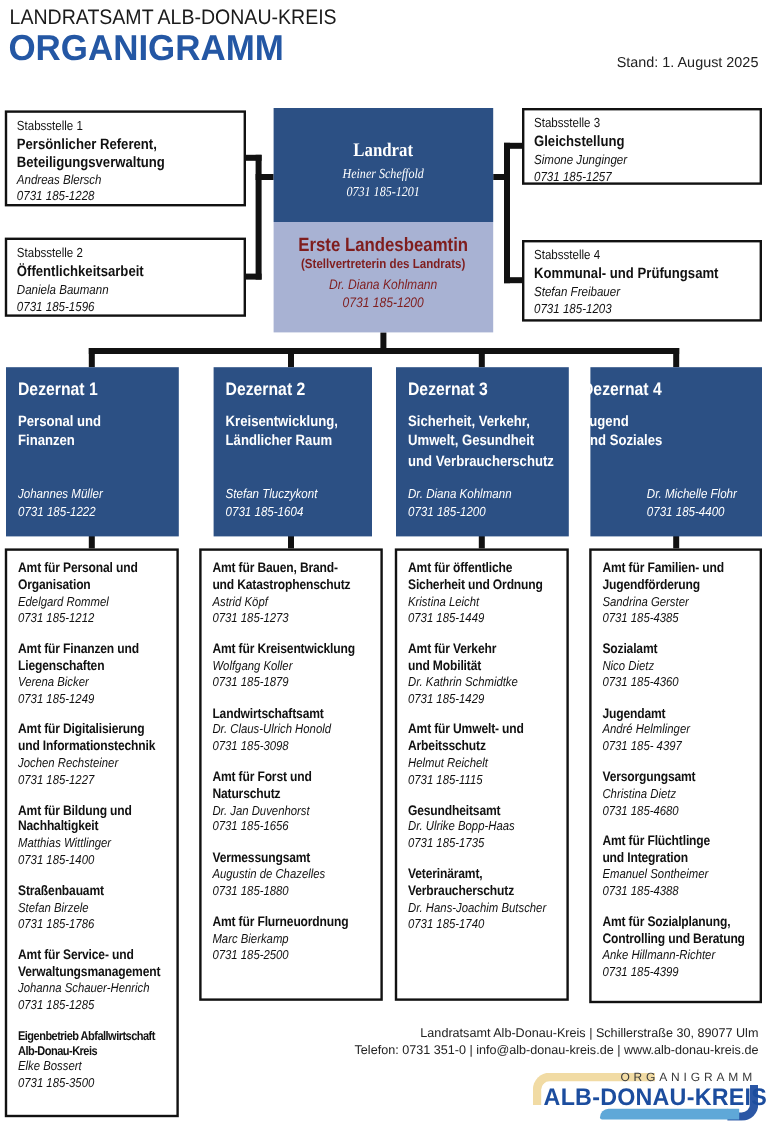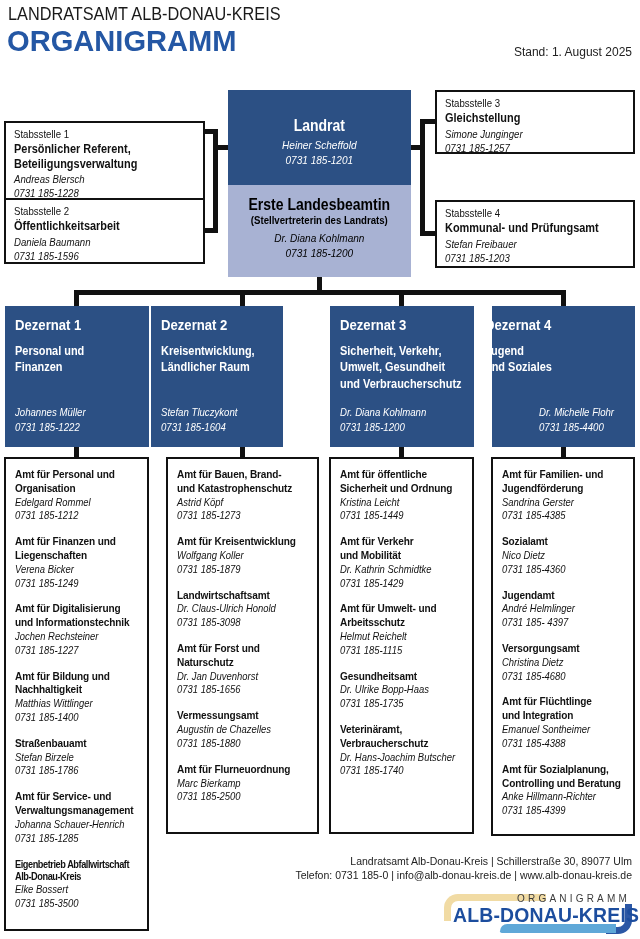--- a/index.html
+++ b/index.html
@@ -17,21 +17,21 @@
   
   .box{position:absolute;border:2px solid #111;background:#fff;box-sizing:border-box;padding:5px 8px;}
   .t-label{font-size:11px;line-height:1.2;}
   .t-title{font-size:12.5px;font-weight:bold;line-height:1.16;white-space:pre-line;margin-top:1px;}
   .t-person{font-size:11px;font-style:italic;line-height:1.26;margin-top:2px;}
   .t-phone{font-size:11px;font-style:italic;line-height:1.26;}
   .landrat-box{position:absolute;box-sizing:border-box;background:#2c5084;color:#fff;text-align:center;}
   .landrat-title{font-size:16px;font-weight:bold;margin-top:27px;}
   .c-person{font-size:11.5px;font-style:italic;line-height:1.3;margin-top:3px;}
   .c-phone{font-size:11.5px;font-style:italic;line-height:1.3;}
-  .erste-box{position:absolute;box-sizing:border-box;background:#a8b2d3;color:#000000;text-align:center;}
+  .erste-box{position:absolute;box-sizing:border-box;background:#a8b2d3;color:#7f1d1d;text-align:center;}
   .erste-title{font-size:16px;font-weight:bold;margin-top:11px;}
   .erste-subtitle{font-size:11px;font-weight:bold;line-height:1.25;white-space:nowrap;}
   
   .d-box{position:absolute;box-sizing:border-box;background:#2c5084;color:#fff;
          padding:10px 10px 9px 10px;display:flex;flex-direction:column;}
   .d-label{font-size:15px;font-weight:bold;}
   .d-title{font-size:12.5px;font-weight:bold;margin-top:10px;white-space:pre-line;line-height:1.3;}
   .d-contact{margin-top:auto;padding-bottom:4px;}
   .d-person,.d-phone{font-size:11px;font-style:italic;line-height:1.3;}
   
@@ -76,21 +76,21 @@
   <div class="connector" style="left:74px;top:290px;width:492px;height:5px;"></div>
   <div class="connector" style="left:74px;top:290px;width:5px;height:16px;"></div>
   <div class="connector" style="left:240px;top:290px;width:5px;height:16px;"></div>
   <div class="connector" style="left:399px;top:290px;width:5px;height:16px;"></div>
   <div class="connector" style="left:561px;top:290px;width:5px;height:16px;"></div>
   <div class="connector" style="left:74px;top:446px;width:5px;height:12px;"></div>
   <div class="connector" style="left:240px;top:446px;width:5px;height:12px;"></div>
   <div class="connector" style="left:399px;top:446px;width:5px;height:12px;"></div>
   <div class="connector" style="left:561px;top:446px;width:5px;height:12px;"></div>
 
-  <div class="box" style="left:4px;top:92px;width:201px;height:80px;margin-top:29px;">
+  <div class="box" style="left:4px;top:92px;width:201px;height:80px;">
     <div class="cxl">
       <div class="t-label">Stabsstelle 1</div>
       <div class="t-title">Persönlicher Referent,
 Beteiligungsverwaltung</div>
       <div class="t-person">Andreas Blersch</div>
       <div class="t-phone">0731 185-1228</div>
     </div>
   </div>
   <div class="box" style="left:4px;top:198px;width:201px;height:66px;">
     <div class="cxl">
@@ -110,21 +110,21 @@
   </div>
   <div class="box" style="left:435px;top:200px;width:200px;height:68px;">
     <div class="cxl">
       <div class="t-label">Stabsstelle 4</div>
       <div class="t-title">Kommunal- und Prüfungsamt</div>
       <div class="t-person">Stefan Freibauer</div>
       <div class="t-phone">0731 185-1203</div>
     </div>
   </div>
 
-  <div class="landrat-box" style="left:228px;top:90px;width:183px;height:95px;">
+  <div class="landrat-box" style="left:228px;top:90px;width:183px;height:95px;font-family:Liberation Serif, serif;">
     <div class="cxc">
       <div class="landrat-title">Landrat</div>
       <div class="c-person">Heiner Scheffold</div>
       <div class="c-phone">0731 185-1201</div>
     </div>
   </div>
   <div class="erste-box" style="left:228px;top:185px;width:183px;height:92px;">
     <div class="cxc">
       <div class="erste-title">Erste Landesbeamtin</div>
       <div class="erste-subtitle">(Stellvertreterin des Landrats)</div>
@@ -135,21 +135,21 @@
 
   <div class="d-box" style="left:5px;top:306px;width:144px;height:141px;">
     <div class="d-label cxl">Dezernat 1</div>
     <div class="d-title cxl">Personal und
 Finanzen</div>
     <div class="d-contact">
       <div class="d-person cxl">Johannes Müller</div>
       <div class="d-phone cxl">0731 185-1222</div>
     </div>
   </div>
-  <div class="d-box" style="left:151px;top:306px;width:132px;height:141px;">
+  <div class="d-box" style="left:178px;top:306px;width:132px;height:141px;">
     <div class="d-label cxl">Dezernat 2</div>
     <div class="d-title cxl">Kreisentwicklung,
 Ländlicher Raum</div>
     <div class="d-contact">
       <div class="d-person cxl">Stefan Tluczykont</div>
       <div class="d-phone cxl">0731 185-1604</div>
     </div>
   </div>
   <div class="d-box" style="left:330px;top:306px;width:144px;height:141px;">
     <div class="d-label cxl">Dezernat 3</div>
@@ -312,21 +312,21 @@
     </div>
     <div class="office">
       <div class="office-name cxl">Amt für Sozialplanung,
 Controlling und Beratung</div>
       <div class="office-person cxl">Anke Hillmann-Richter</div>
       <div class="office-phone cxl">0731 185-4399</div>
     </div>
   </div>
 
   <div class="footer-line" style="top:855px;">Landratsamt Alb-Donau-Kreis | Schillerstraße 30, 89077 Ulm</div>
-  <div class="footer-line" style="top:869px;">Telefon: 0731 185-0 | info@alb-donau-kreis.de | www.alb-donau-kreis.de</div>
+  <div class="footer-line" style="top:869px;">Telefon: 0731 351-0 | info@alb-donau-kreis.de | www.alb-donau-kreis.de</div>
 
   <div class="logo">
     <div class="logo-yellow"></div>
     <div class="logo-blueframe"></div>
     <div class="logo-swoosh"></div>
     <div class="logo-word1">ORGANIGRAMM</div>
     <div class="logo-word2">ALB-DONAU-KREIS</div>
   </div>
 
 </div>

